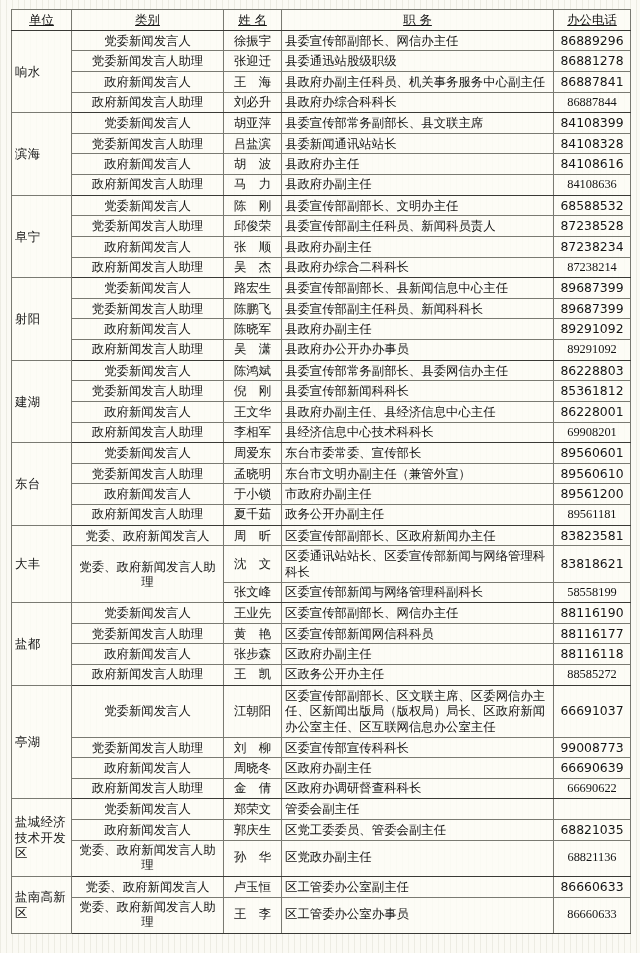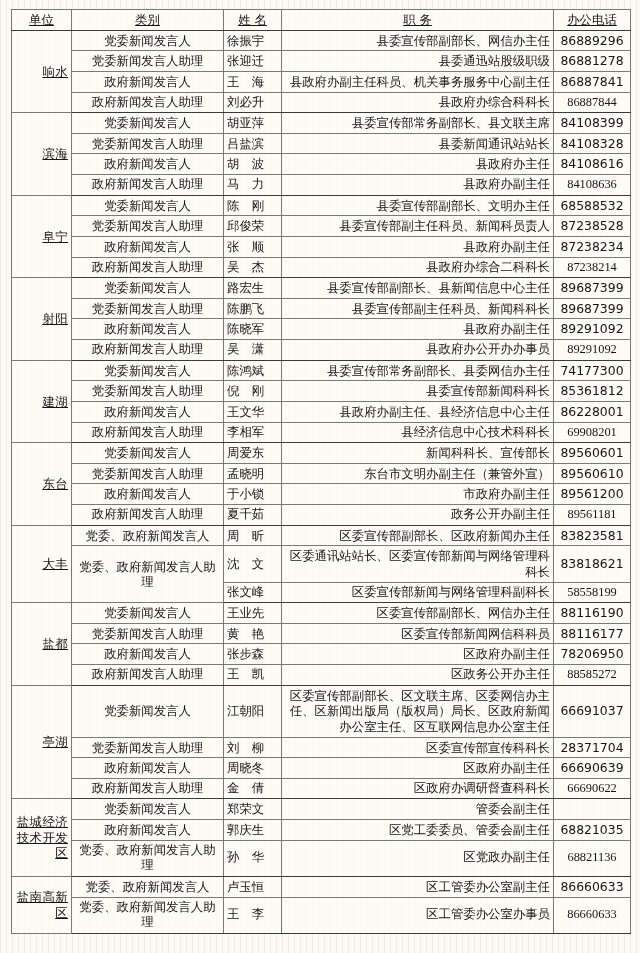--- a/index.html
+++ b/index.html
@@ -62,37 +62,36 @@
     padding: 4px 3px;
     border-bottom: 1.6px solid #3a3a36 !important;
     text-decoration: underline;
   }
   
   tr.group-end > td {
     border-bottom: 1.6px solid #3a3a36;
     font-family: Liberation Serif, serif;
   }
   td.unit {
-    text-align: right;
+    text-align: left;
     border-right: 1.6px solid #3a3a36;
     font-size: 12.6px;
     letter-spacing: 0.4px;
-    text-decoration: underline;
   }
   td.category {
     text-align: center;
     font-size: 12.4px;
   }
   td.name {
-    text-align: left;
+    text-align: center;
     font-size: 12.4px;
     white-space: pre;
   }
   td.title {
-    text-align: right;
+    text-align: left;
     padding-left: 4px;
     font-size: 12.4px;
     margin-left: 6px;
   }
   td.phone {
     text-align: center;
     font-size: 12.2px;
     font-family: "DejaVu Sans", "Liberation Sans", sans-serif;
   }
   col.c-unit   { width: 60px; }
@@ -223,21 +222,21 @@
           <td class="category">政府新闻发言人助理</td>
           <td class="name">吴　潇</td>
           <td class="title">县政府办公开办办事员</td>
           <td class="phone">89291092</td>
         </tr>
         <tr>
           <td class="unit" rowspan="4">建湖</td>
           <td class="category">党委新闻发言人</td>
           <td class="name">陈鸿斌</td>
           <td class="title">县委宣传部常务副部长、县委网信办主任</td>
-          <td class="phone">74177300</td>
+          <td class="phone">86228803</td>
         </tr>
         <tr>
           <td class="category">党委新闻发言人助理</td>
           <td class="name">倪　刚</td>
           <td class="title">县委宣传部新闻科科长</td>
           <td class="phone">85361812</td>
         </tr>
         <tr>
           <td class="category">政府新闻发言人</td>
           <td class="name">王文华</td>
@@ -247,21 +246,21 @@
         <tr class="group-end">
           <td class="category">政府新闻发言人助理</td>
           <td class="name">李相军</td>
           <td class="title">县经济信息中心技术科科长</td>
           <td class="phone">69908201</td>
         </tr>
         <tr>
           <td class="unit" rowspan="4">东台</td>
           <td class="category">党委新闻发言人</td>
           <td class="name">周爱东</td>
-          <td class="title">新闻科科长、宣传部长</td>
+          <td class="title">东台市委常委、宣传部长</td>
           <td class="phone">89560601</td>
         </tr>
         <tr>
           <td class="category">党委新闻发言人助理</td>
           <td class="name">孟晓明</td>
           <td class="title">东台市文明办副主任（兼管外宣）</td>
           <td class="phone">89560610</td>
         </tr>
         <tr>
           <td class="category">政府新闻发言人</td>
@@ -303,40 +302,40 @@
         <tr>
           <td class="category">党委新闻发言人助理</td>
           <td class="name">黄　艳</td>
           <td class="title">区委宣传部新闻网信科科员</td>
           <td class="phone">88116177</td>
         </tr>
         <tr>
           <td class="category">政府新闻发言人</td>
           <td class="name">张步森</td>
           <td class="title">区政府办副主任</td>
-          <td class="phone">78206950</td>
+          <td class="phone">88116118</td>
         </tr>
         <tr class="group-end">
           <td class="category">政府新闻发言人助理</td>
           <td class="name">王　凯</td>
           <td class="title">区政务公开办主任</td>
           <td class="phone">88585272</td>
         </tr>
         <tr>
           <td class="unit" rowspan="4">亭湖</td>
           <td class="category">党委新闻发言人</td>
           <td class="name">江朝阳</td>
           <td class="title">区委宣传部副部长、区文联主席、区委网信办主任、区新闻出版局（版权局）局长、区政府新闻办公室主任、区互联网信息办公室主任</td>
           <td class="phone">66691037</td>
         </tr>
         <tr>
           <td class="category">党委新闻发言人助理</td>
           <td class="name">刘　柳</td>
           <td class="title">区委宣传部宣传科科长</td>
-          <td class="phone">28371704</td>
+          <td class="phone">99008773</td>
         </tr>
         <tr>
           <td class="category">政府新闻发言人</td>
           <td class="name">周晓冬</td>
           <td class="title">区政府办副主任</td>
           <td class="phone">66690639</td>
         </tr>
         <tr class="group-end">
           <td class="category">政府新闻发言人助理</td>
           <td class="name">金　倩</td>

